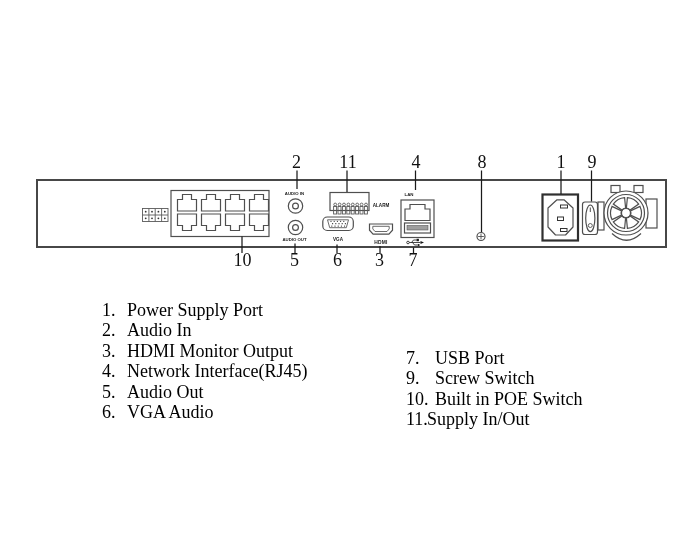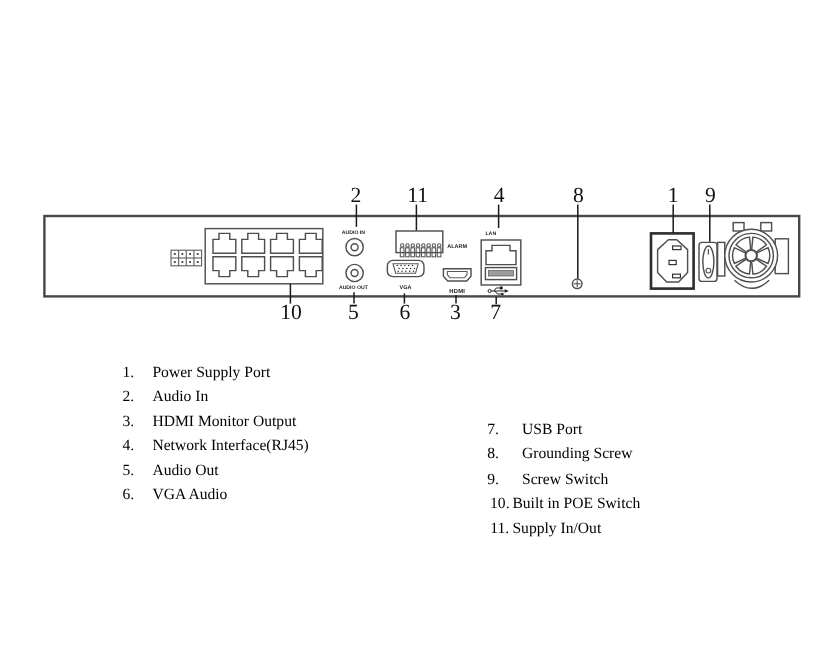--- a/index.html
+++ b/index.html
@@ -10,21 +10,21 @@
   svg .outline{fill:none;stroke:#4f4f4f;stroke-width:1.2;}
   svg .panel{fill:#ffffff;stroke:#474747;stroke-width:2;}
   svg .thin{fill:none;stroke:#5a5a5a;stroke-width:0.9;}
   svg .leader{stroke:#1a1a1a;stroke-width:1.25;}
   svg text.callout{font-family:"Liberation Serif", serif;font-size:18px;fill:#111;text-anchor:middle;}
   svg text.tiny{font-family:"Liberation Sans", sans-serif;font-weight:bold;fill:#1a1a1a;text-anchor:middle;}
   svg .dotfill{fill:#333;stroke:none;}
   .legend-col{position:absolute;top:300px;margin:0;padding:0;}
   .legend-col.left{left:102px;}
   .legend-col.right{left:406px;margin-top:48px;}
-  .legend-col li{list-style:none;height:20.4px;line-height:20.4px;font-size:13px;color:#000;white-space:nowrap;}
+  .legend-col li{list-style:none;height:20.4px;line-height:20.4px;font-size:18px;color:#000;white-space:nowrap;}
   .legend-col .num{display:inline-block;}
   .legend-col.left .num{width:25px;}
   .legend-col.right li:nth-child(-n+3) .num{width:29px;}
   .legend-col.right li:nth-child(n+4) .num{width:21px;text-align:center;}
 </style>
 </head>
 <body>
 
 <div class="stage">
 
@@ -216,19 +216,18 @@
 <ol class="legend-col left">
   <li><span class="num">1.</span><span>Power Supply Port</span></li>
   <li><span class="num">2.</span><span>Audio In</span></li>
   <li><span class="num">3.</span><span>HDMI Monitor Output</span></li>
   <li><span class="num">4.</span><span>Network Interface(RJ45)</span></li>
   <li><span class="num">5.</span><span>Audio Out</span></li>
   <li><span class="num">6.</span><span>VGA Audio</span></li>
 </ol>
 <ol class="legend-col right">
   <li><span class="num">7.</span><span>USB Port</span></li>
-  <li><span class="num">8.</span><span>Grounding Screw</span></li>
   <li><span class="num">9.</span><span>Screw Switch</span></li>
   <li><span class="num">10.</span><span>Built in POE Switch</span></li>
   <li><span class="num">11.</span><span>Supply In/Out</span></li>
 </ol>
 
 </div>
 
 </body></html>

